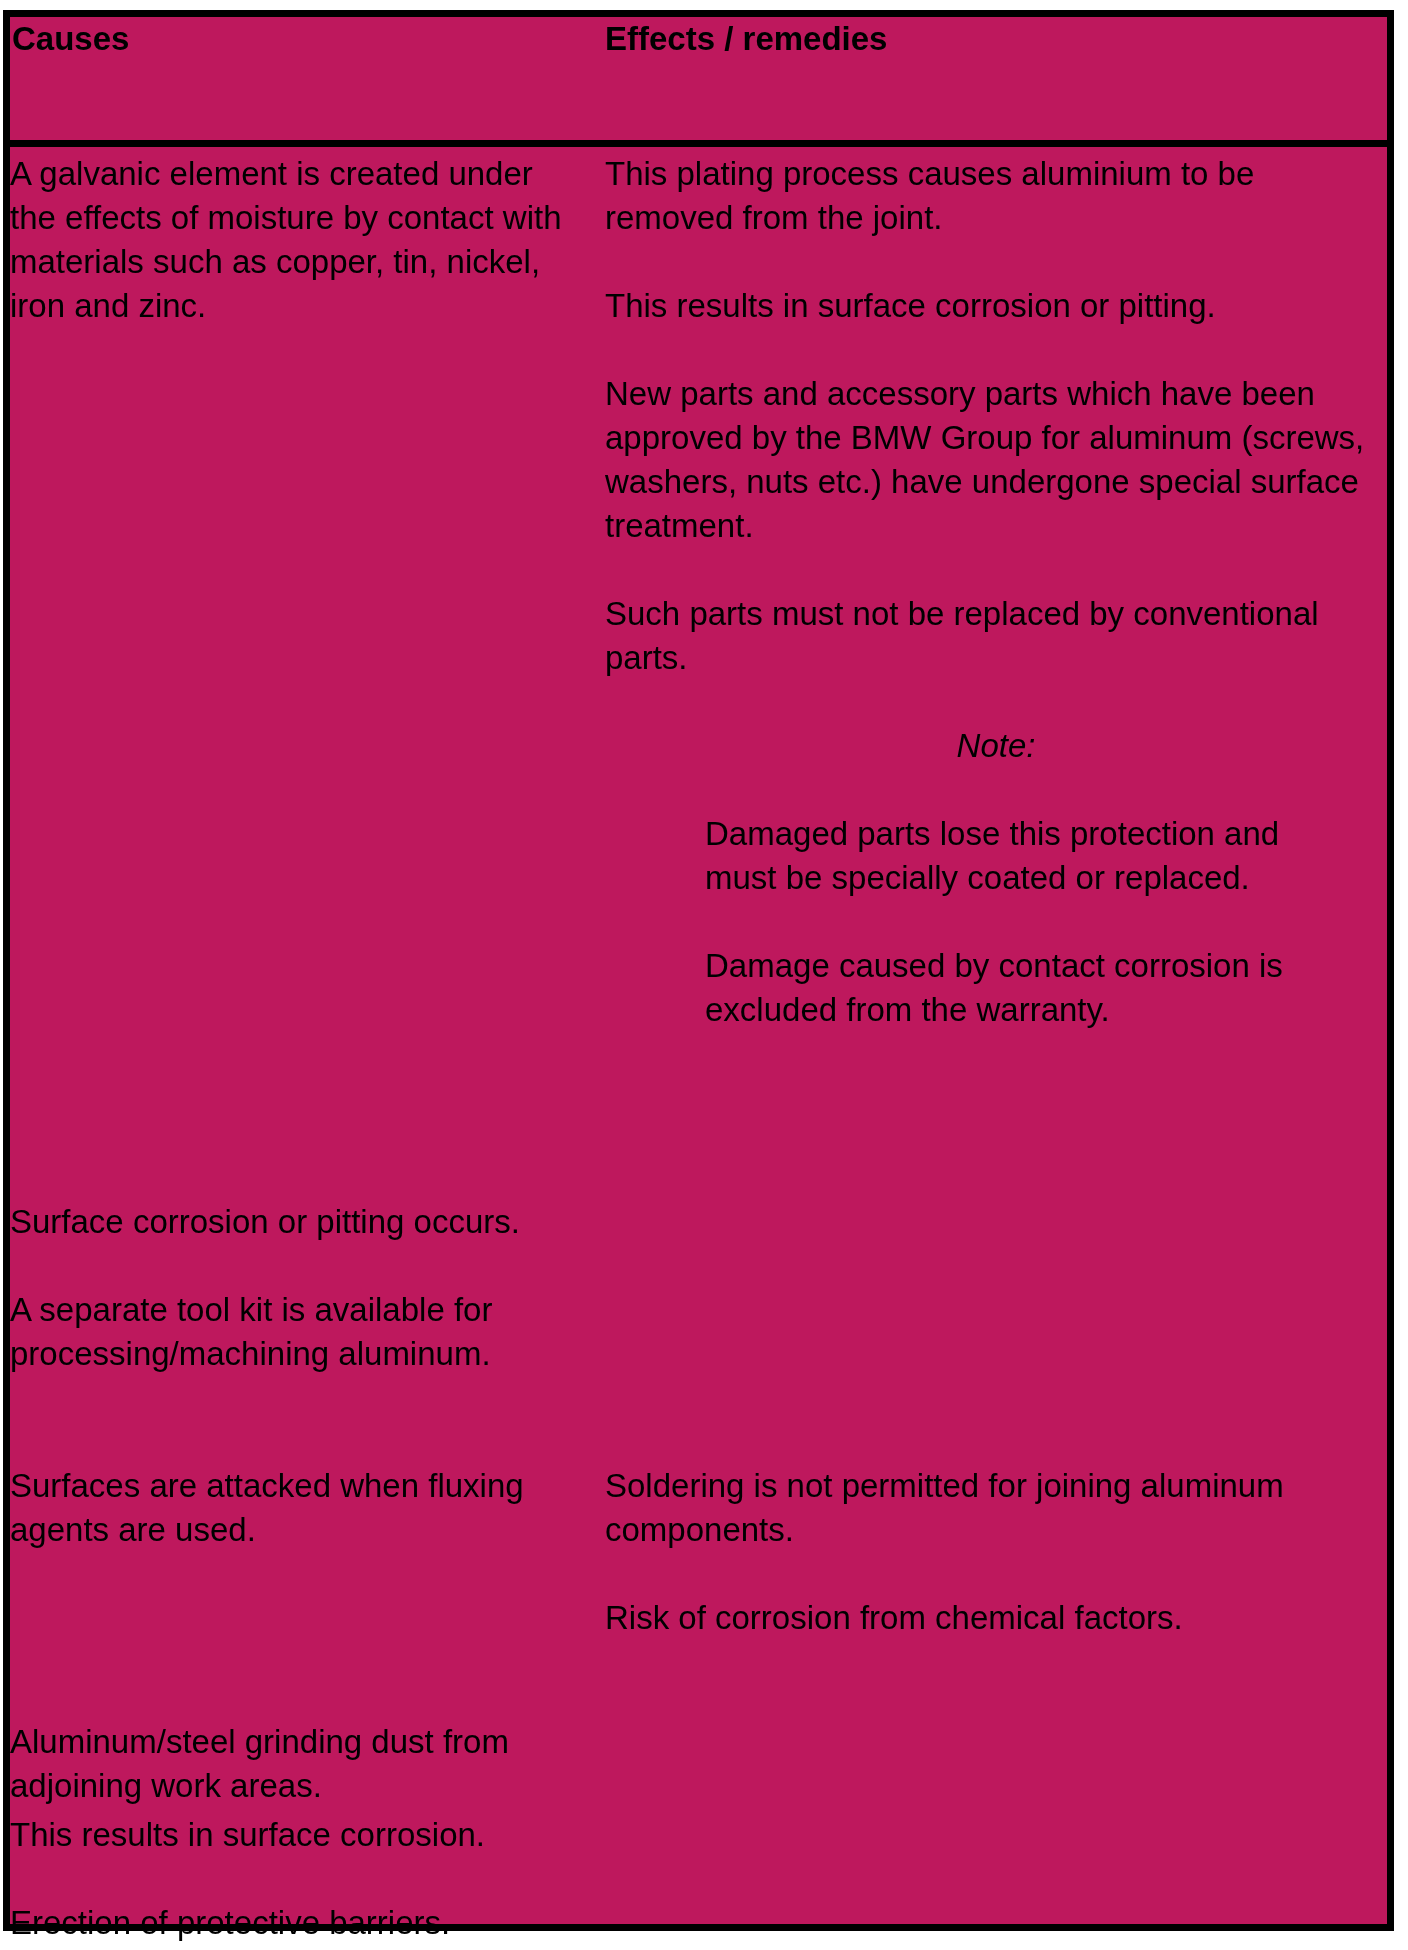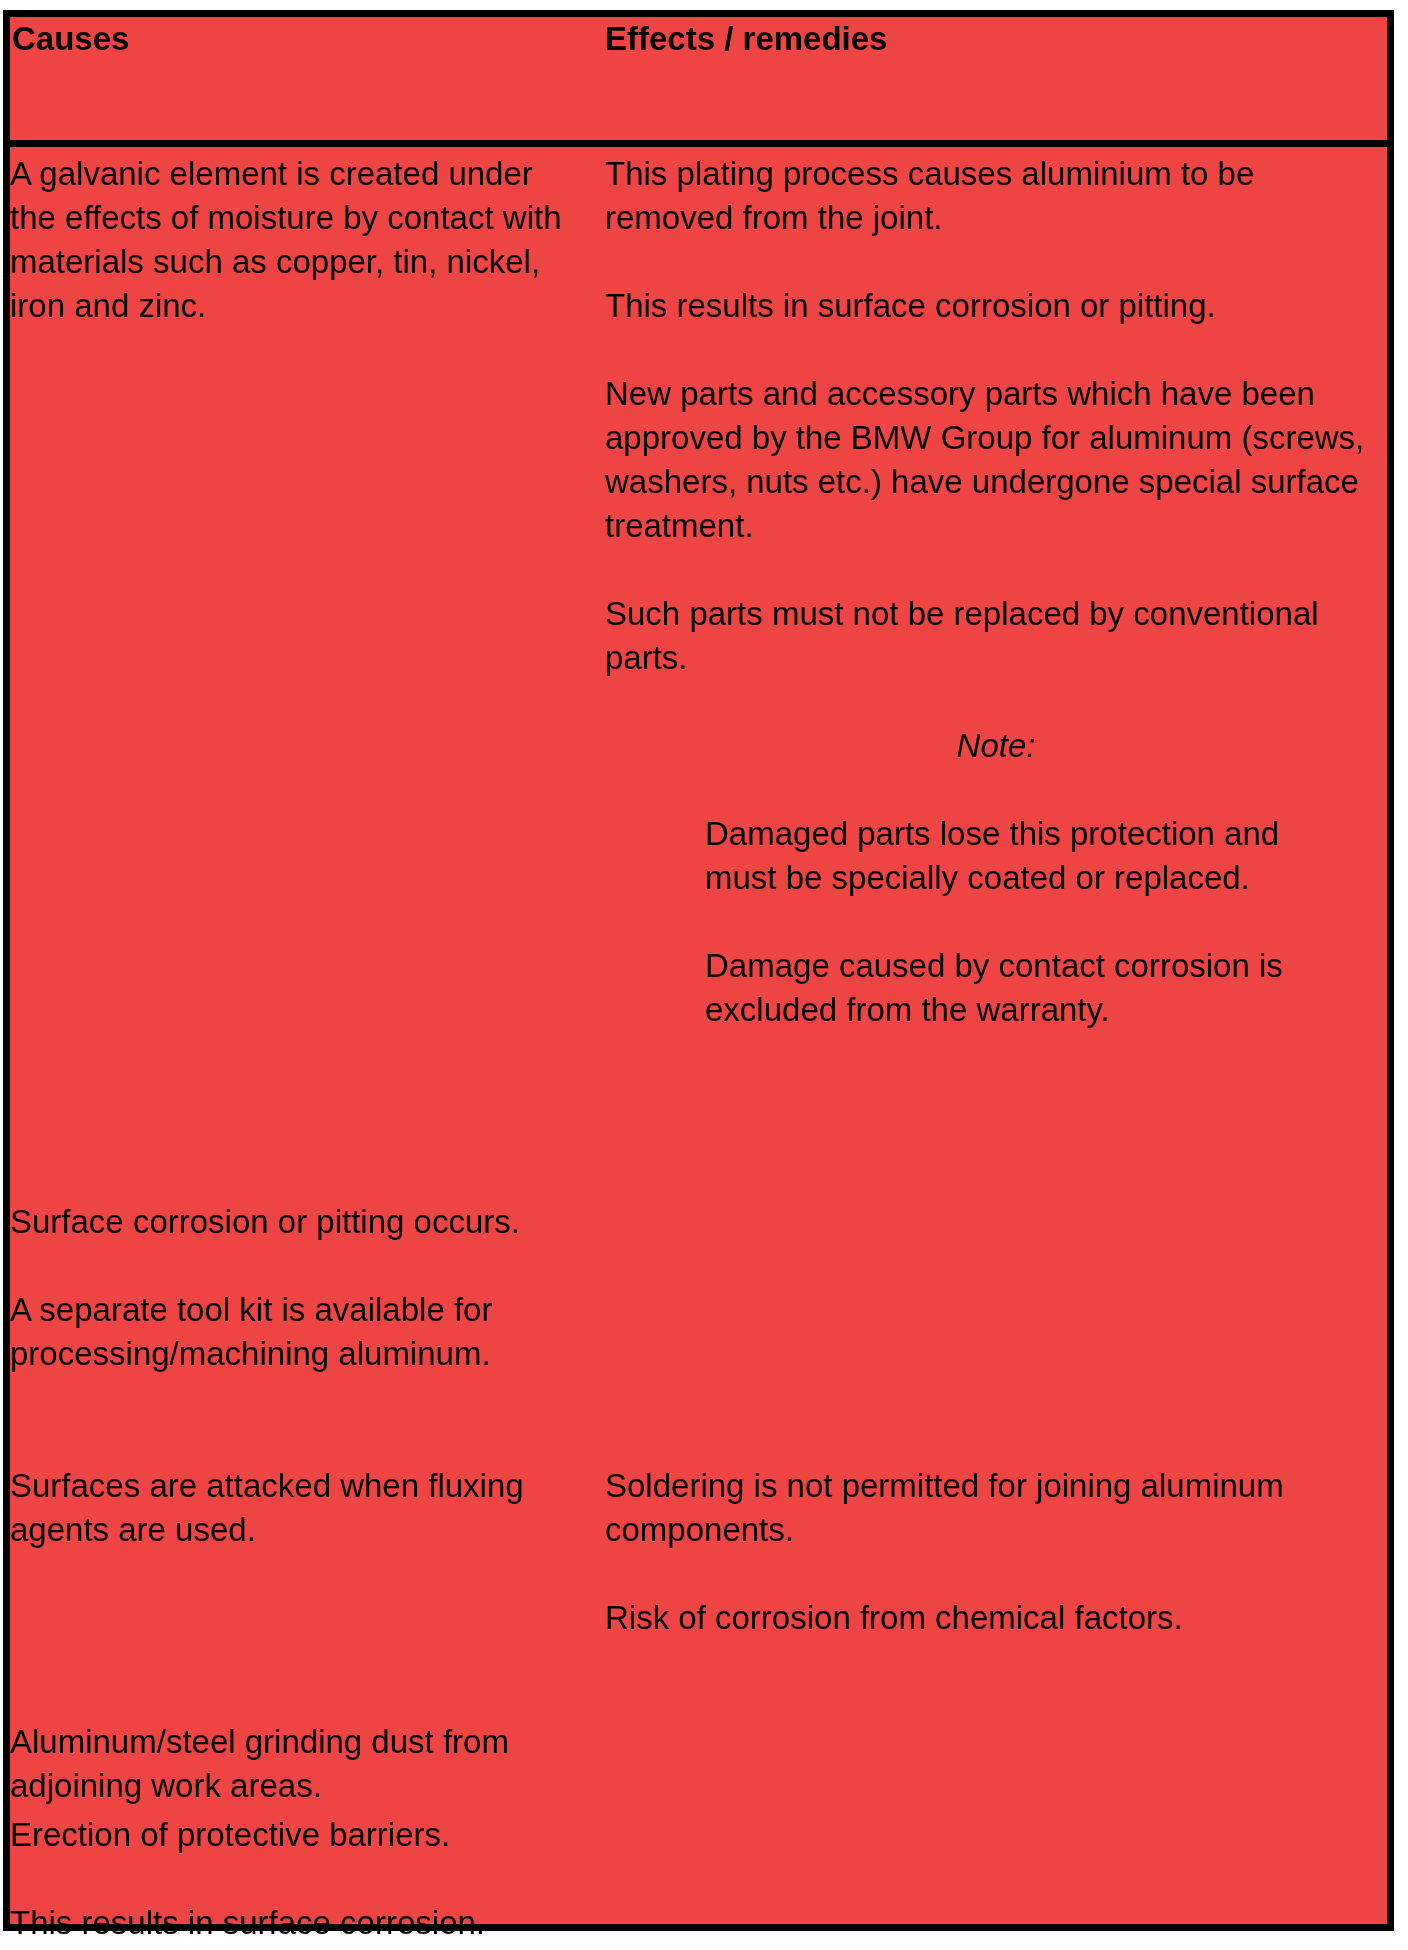--- a/index.html
+++ b/index.html
@@ -10,21 +10,21 @@
     font-family: "Liberation Sans", sans-serif;
     position: relative;
     overflow: hidden;
   }
   .doc-table {
     position: absolute;
     left: 3px; top: 10px;
     width: 1391px; height: 1921px;
     border: 7px solid #000000;
     box-sizing: border-box;
-    background: #ef4444;
+    background: #be185d;
   }
   .header-row {
     display: flex;
     height: 130px;
     box-sizing: border-box;
     border-bottom: 7px solid #000000;
     font-weight: bold;
     font-size: 33px;
     line-height: 44px;
   }
@@ -111,19 +111,19 @@
         <p class="para">Soldering is not permitted for joining aluminum
 components.</p>
         <p class="para">Risk of corrosion from chemical factors.</p>
       </div>
     </div>
 
     <div class="row row-4">
       <div class="cell cell-cause">Aluminum/steel grinding dust from
 adjoining work areas.</div>
       <div class="cell cell-effects">
+        <p class="para">This results in surface corrosion.</p>
         <p class="para">Erection of protective barriers.</p>
-        <p class="para">This results in surface corrosion.</p>
       </div>
     </div>
 
   </div>
 </div>
 
 </body></html>

